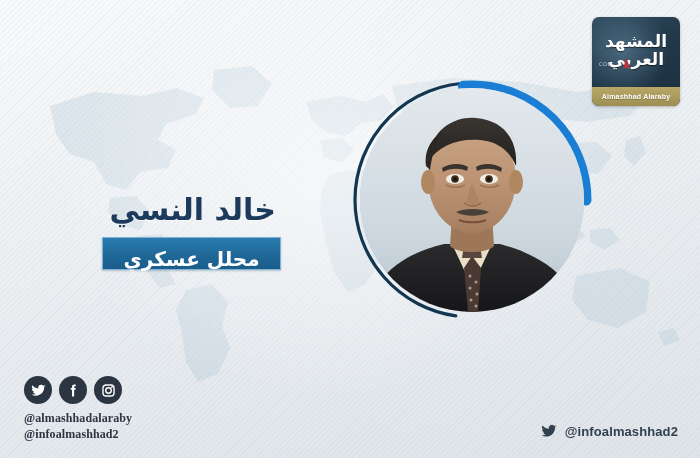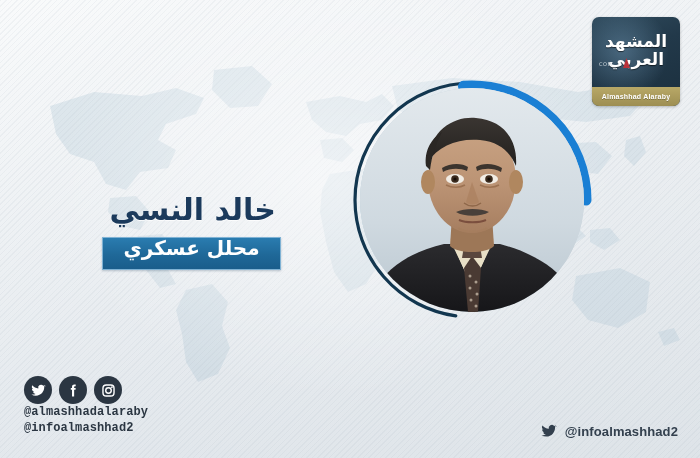--- a/index.html
+++ b/index.html
@@ -82,21 +82,21 @@
     line-height:1.1;
     white-space:nowrap;
   }
   .role-badge{
     position:absolute;
     left:102px; top:237px;
     width:179px; height:33px;
     background:linear-gradient(180deg,#2a7cb0 0%,#1f6898 55%,#1a5d8b 100%);
     border:1px solid #7fb2d4;
     box-shadow:0 1px 2px rgba(20,50,80,.25);
-    display:flex; align-items:flex-start; justify-content:center;
+    display:flex; align-items:flex-end; justify-content:center;
     direction:rtl;
   }
   .role-badge span{
     color:#ffffff;
     font-size:20px;
     font-weight:700;
     font-family:"DejaVu Sans", sans-serif;
     line-height:1;
     letter-spacing:0px;
     white-space:nowrap;
@@ -163,22 +163,23 @@
     display:flex; gap:7px; align-items:center;
   }
   .sic{
     width:28px; height:28px; border-radius:50%;
     background:#2b3642;
     display:flex; align-items:center; justify-content:center;
     flex:0 0 auto;
   }
   .sic svg{ display:block; }
   .handles{
+    margin-top:6px;
     color:#2b3642;
-    font-family:Liberation Mono, monospace;
+    font-family:Liberation Serif, serif;
     font-size:12px;
     font-weight:700;
     line-height:1.35;
     letter-spacing:.1px;
   }
   .handles div{ white-space:nowrap; }
 
   
   .br-handle{
     position:absolute;

